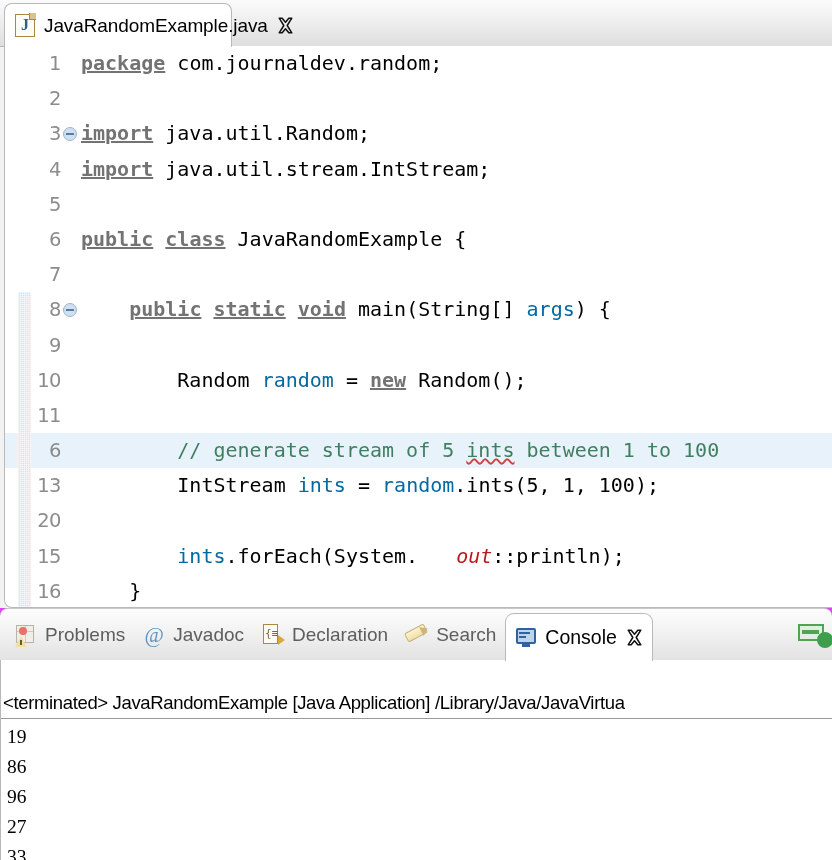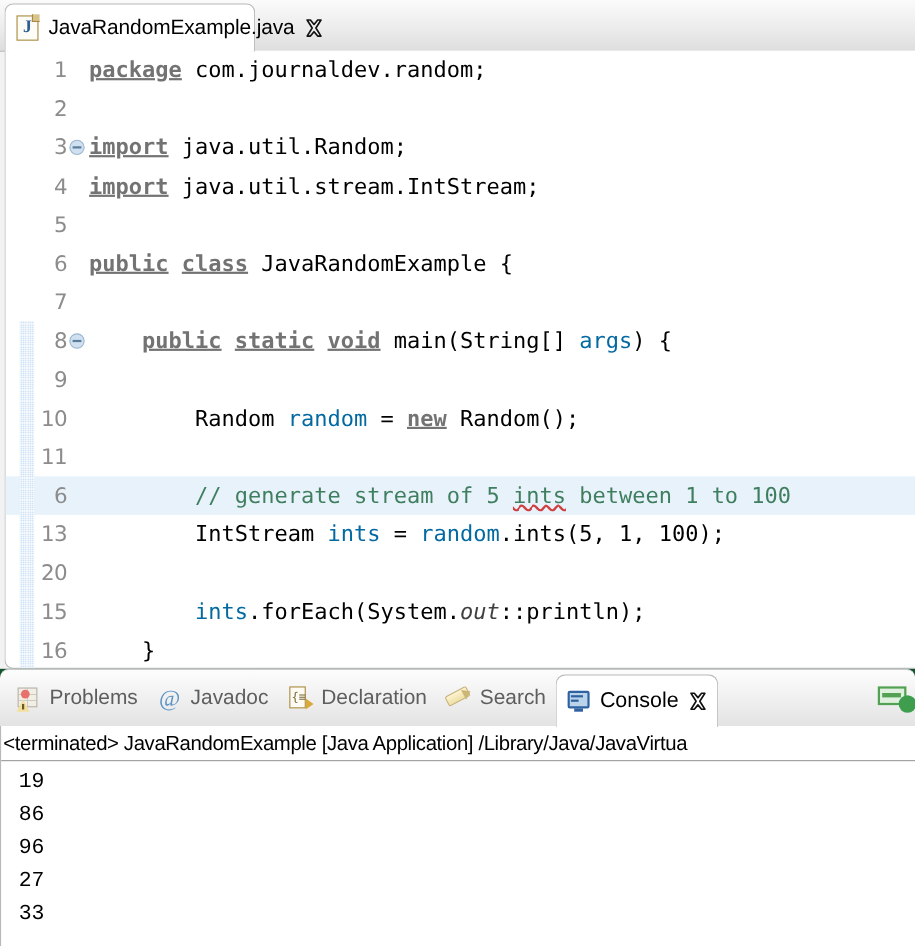--- a/index.html
+++ b/index.html
@@ -184,34 +184,34 @@
       repeating-linear-gradient(0deg, rgba(255,255,255,.55) 0 1px, transparent 1px 2px),
       repeating-linear-gradient(90deg, rgba(255,255,255,.55) 0 1px, transparent 1px 2px);
     z-index: 2;
   }
 
   
   .kw       { color: #737373; font-weight: bold; text-decoration: underline; }
   .plain    { color: #000000; }
   .local    { color: #0369a1; }
   .comment  { color: #3f7f5f; }
-  .staticf  { color: #404040; font-style: italic; }
+  .staticf  { color: #b91c1c; font-style: italic; margin-left: 38px; }
   .spell {
     text-decoration: underline wavy #d04040;
     text-decoration-skip-ink: none;
   }
 
   
   #console-part {
     position: absolute;
     left: 0;
     right: 0;
     top: 608px;
     bottom: 0;
-    background: #14532d;
+    background: #d946ef;
   }
 
   #console-tabbar {
     position: relative;
     height: 52px;
     background: linear-gradient(to bottom, #fdfdfd 0%, #f0f0f0 50%, #e2e2e2 100%);
     border-top: 1px solid #c9c9c9;
     border-bottom: 1px solid #b6b6b6;
     display: flex;
     align-items: center;
@@ -404,32 +404,33 @@
 
   #console-header {
     font-family: "Liberation Sans", sans-serif;
     font-size: 18.5px;
     color: #000;
     white-space: nowrap;
     padding: 5px 0 4px 2px;
     letter-spacing: -0.35px;
     border-bottom: 1px solid #9a9a9a;
     overflow: hidden;
+    margin-top: 27px;
   }
 
   #console-output {
     padding-top: 3px;
   }
   .console-line {
-    font-family: Liberation Mono, monospace;
+    font-family: Liberation Serif, serif;
     font-size: 19.5px;
     color: #000;
     height: 30px;
     line-height: 30px;
-    padding-left: 16px;
+    padding-left: 6px;
     white-space: pre;
   }
 </style>
 </head>
 <body>
 
 <div id="workbench">
 
   <div id="editor-part">
 

